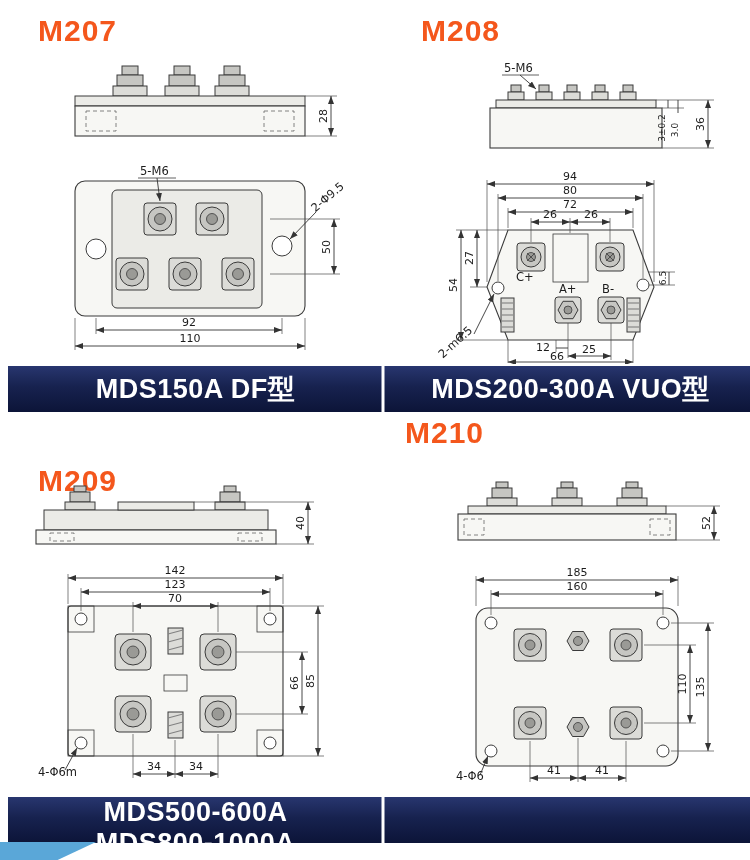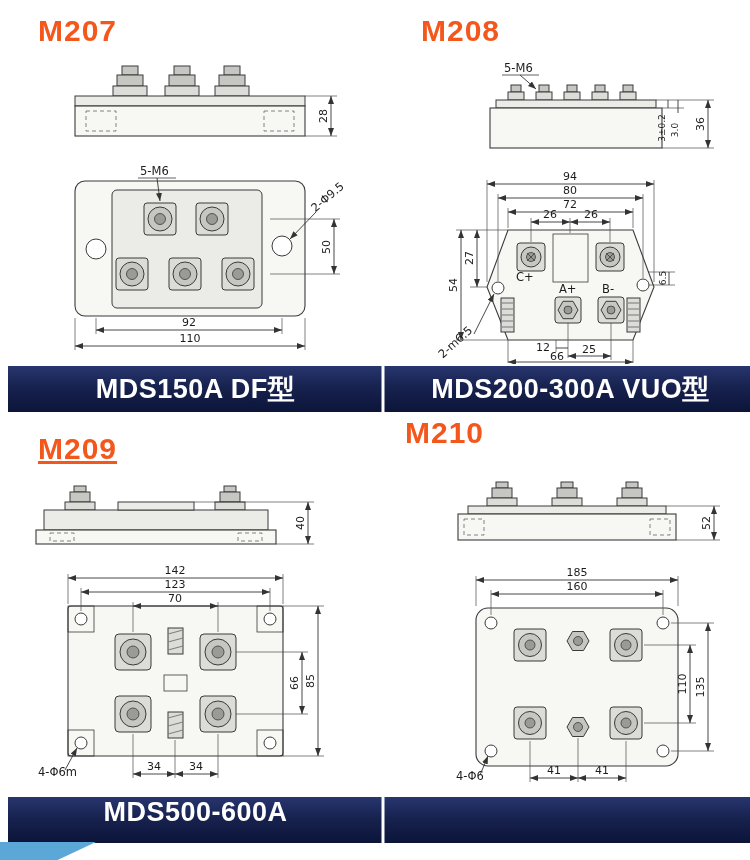--- a/index.html
+++ b/index.html
@@ -34,21 +34,21 @@
   .hole { fill:#ffffff; stroke:#3b3b3b; stroke-width:1; }
   .hatch{ stroke:#808080; stroke-width:1.1; }
 </style>
 </head>
 <body>
 
 <div class="page">
 
   <div class="model-title" style="left:38px; top:14px;">M207</div>
   <div class="model-title" style="left:405px; top:14px;margin-left:16px;">M208</div>
-  <div class="model-title" style="left:38px; top:432px;text-decoration:underline;">M209</div>
+  <div class="model-title" style="left:38px; top:464px;">M209</div>
   <div class="model-title" style="left:405px; top:416px;">M210</div>
 
   <svg class="drawing" style="left:30px; top:56px;" width="340" height="306" viewBox="0 0 340 306">
     <defs>
       <marker id="ar7" markerWidth="10" markerHeight="8" refX="8" refY="3" orient="auto-start-reverse" markerUnits="userSpaceOnUse">
         <path d="M0,0 L8,3 L0,6 Z" fill="#333"></path>
       </marker>
     </defs>
     <g>
       <g>
@@ -529,17 +529,18 @@
       </g>
       <g>
         <text class="lbl" x="28" y="302">4-Φ6</text>
         <line class="dim" x1="52" y1="297" x2="60" y2="278" marker-end="url(#ar10)"></line>
       </g>
     </g>
   </svg>
 
   <div class="banner" style="top:797px;flex-direction:column;">
     <div class="cell">MDS500-600A</div>
+    <div class="cell">MDS800-1000A</div>
     <div class="divider"></div>
   </div>
   <div class="accent" style="left:0; top:842px; width:96px; height:18px; clip-path:polygon(0 0,100% 0,60% 100%,0 100%);"></div>
 
 </div>
 
 </body></html>

